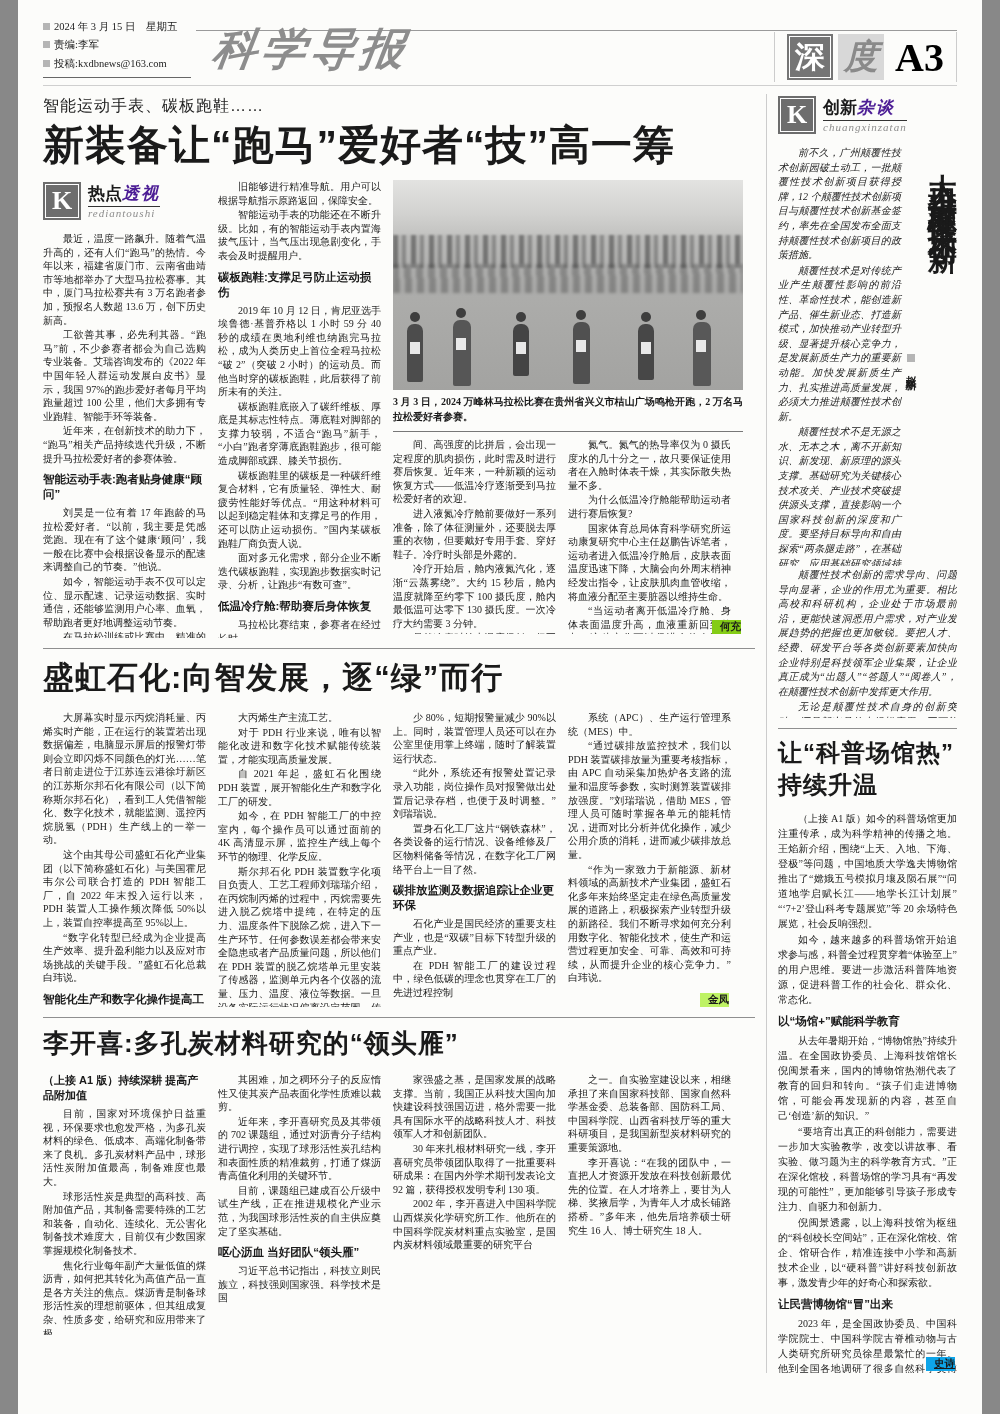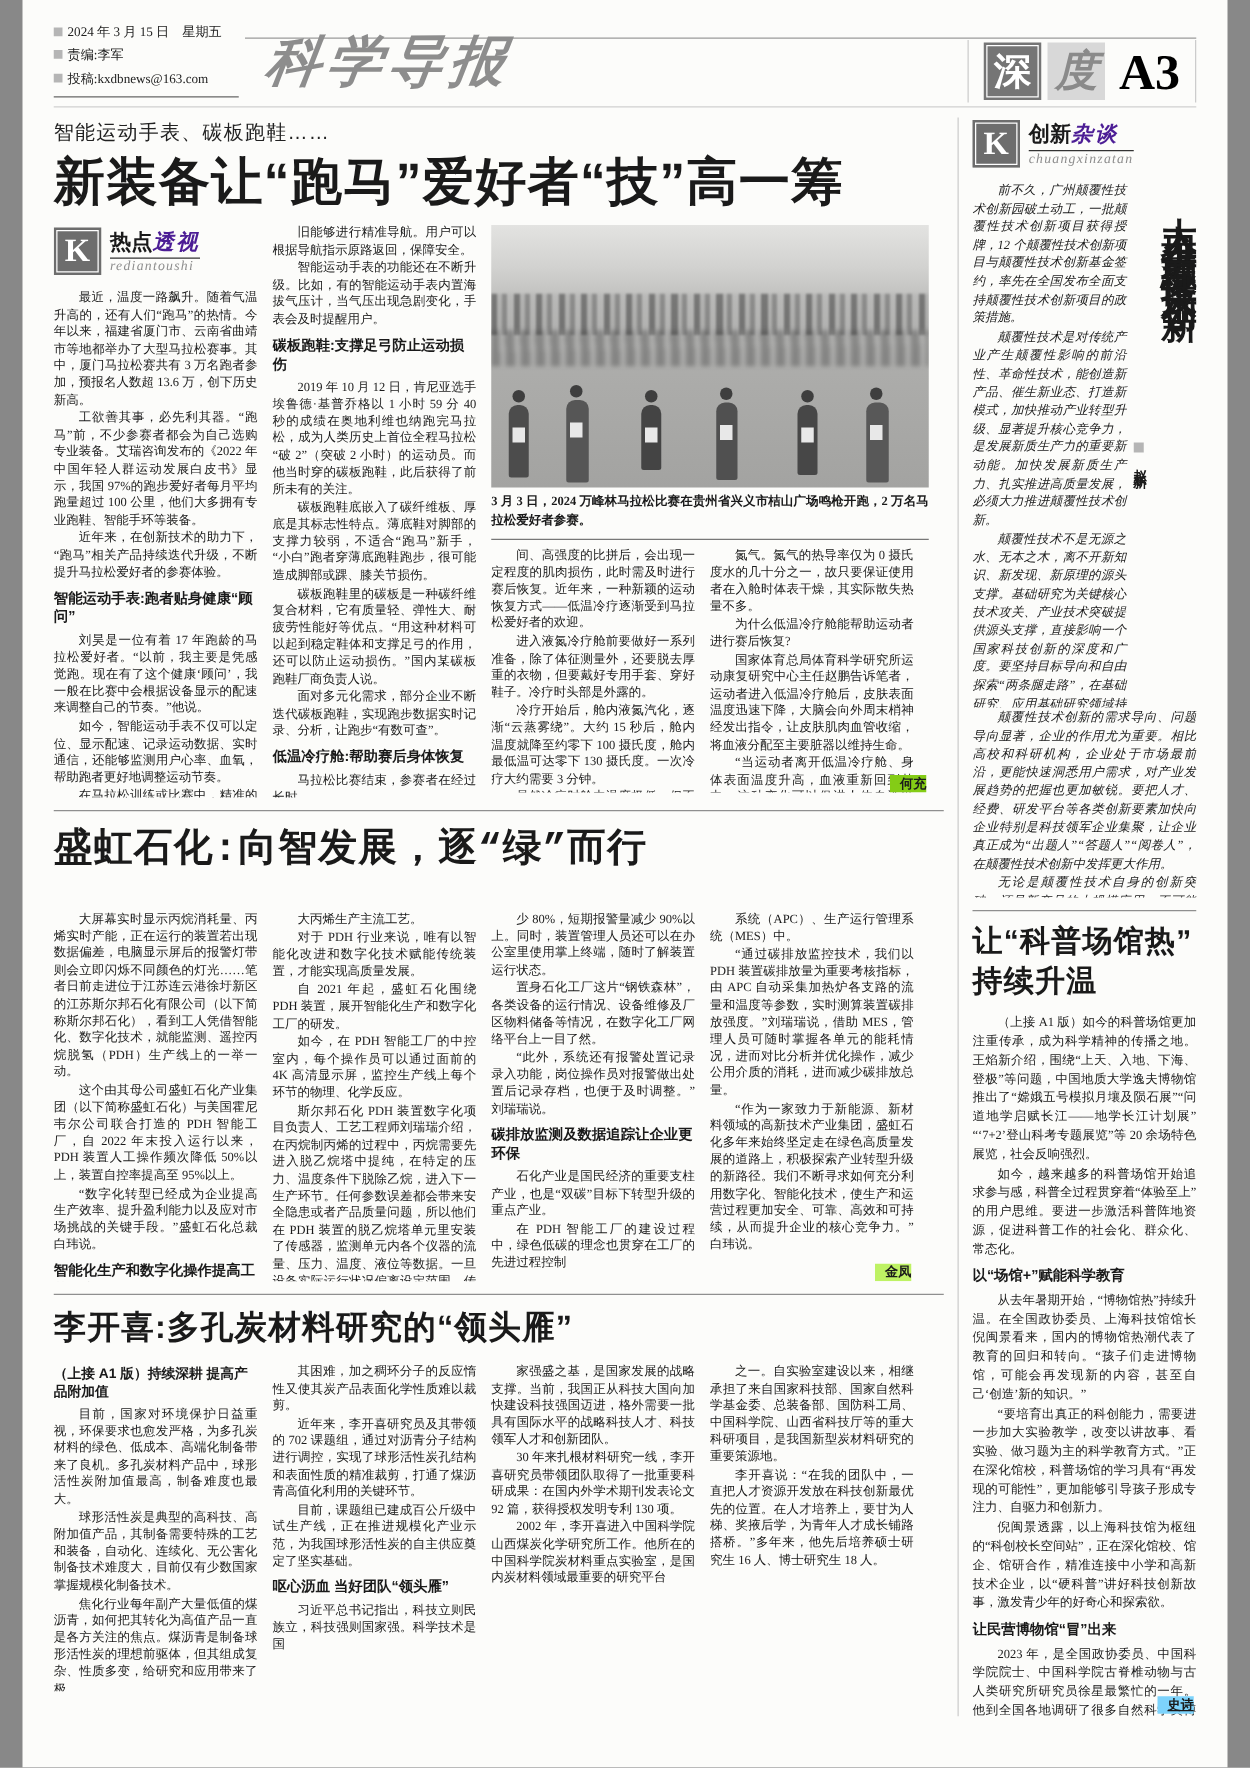--- a/index.html
+++ b/index.html
@@ -62,42 +62,42 @@
   .runner.r5{left:245px;height:56px;bottom:10px;background:#474747;}
   .runner.r6{left:300px;height:64px;width:18px;bottom:4px;background:#585858;}
   .runner.r1{left:14px;}
   .caption{font-weight:bold;font-size:10px;line-height:1.45;text-align:justify;margin:5px 0 0;}
   .cap-rule{border:0;border-top:1px solid #777;margin:7px 0 6px;}
   .lower{display:flex;gap:12px;height:196px;overflow:hidden;position:relative;}
   .art1-byline{position:absolute;right:2px;bottom:0;background:#84cc16;padding-left:8px;}
   
   .art-rule{border:0;border-top:1px solid #8f8f8f;margin:10px 0 8px;}
   
-  .headline2{font-size:31px;font-weight:900;font-family:Liberation Mono, monospace;letter-spacing:1px;margin:4px 0 30px;}
+  .headline2{font-size:31px;font-weight:900;font-family:Liberation Sans, sans-serif;letter-spacing:1px;margin:4px 0 12px;}
   .art2-cols{display:flex;gap:12px;height:296px;overflow:hidden;}
   .relcol{position:relative;}
   .col-byline{position:absolute;right:2px;bottom:0;background:#bef264;padding-left:8px;}
   
   .headline3{font-size:26px;font-weight:900;font-family:"Liberation Sans",sans-serif;letter-spacing:1px;margin:6px 0 12px;}
   .art3-cols{display:flex;gap:12px;height:262px;overflow:hidden;}
   
   .zatan .p{font-style:italic;font-size:10px;line-height:1.46;}
   .zatan-top{display:flex;height:420px;overflow:hidden;margin-top:2px;}
   .zatan-text{flex:1;min-width:0;}
   .zstrip{width:56px;position:relative;}
   .vtitle{position:absolute;right:0;top:4px;writing-mode:vertical-rl;font-size:29px;font-weight:900;
           font-family:"Liberation Sans",sans-serif;letter-spacing:7px;line-height:1;}
   .vbyline{position:absolute;left:2px;top:208px;writing-mode:vertical-rl;font-size:11px;font-weight:bold;letter-spacing:2px;}
   .vbyline .sq{width:8px;height:8px;margin:0 0 4px;}
   .zatan-wide{height:150px;overflow:hidden;margin-top:2px;}
   
   .headline4{font-size:24px;font-weight:900;font-family:"Liberation Sans",sans-serif;letter-spacing:1px;margin:8px 0 10px;}
   .kepu-body{height:562px;overflow:hidden;position:relative;}
   .kepu-body .p{font-size:10px;line-height:1.5;}
-  .kepu-byline{position:absolute;right:2px;bottom:2px;background:#7dd3fc;padding-left:8px;text-decoration:underline;}
+  .kepu-byline{position:absolute;right:2px;bottom:2px;background:#0ea5e9;padding-left:8px;text-decoration:underline;}
 </style>
 </head>
 <body>
 
 <div class="page">
 
   <div class="hdr">
     <div class="hdr-rule"></div>
     <div class="hdr-flex">
       <div class="meta">
@@ -208,22 +208,22 @@
                 <p class="p">大丙烯生产主流工艺。</p>
                 <p class="p">对于 PDH 行业来说，唯有以智能化改进和数字化技术赋能传统装置，才能实现高质量发展。</p>
                 <p class="p">自 2021 年起，盛虹石化围绕 PDH 装置，展开智能化生产和数字化工厂的研发。</p>
                 <p class="p">如今，在 PDH 智能工厂的中控室内，每个操作员可以通过面前的 4K 高清显示屏，监控生产线上每个环节的物理、化学反应。</p>
                 <p class="p">斯尔邦石化 PDH 装置数字化项目负责人、工艺工程师刘瑞瑞介绍，在丙烷制丙烯的过程中，丙烷需要先进入脱乙烷塔中提纯，在特定的压力、温度条件下脱除乙烷，进入下一生产环节。任何参数误差都会带来安全隐患或者产品质量问题，所以他们在 PDH 装置的脱乙烷塔单元里安装了传感器，监测单元内各个仪器的流量、压力、温度、液位等数据。一旦设备实际运行状况偏离设定范围，传感器便会通过智能报警系统发出提示。</p>
               </div>
             </div>
           <div class="ncol">
               <div>
                 <p class="p">少 80%，短期报警量减少 90%以上。同时，装置管理人员还可以在办公室里使用掌上终端，随时了解装置运行状态。</p>
+                <p class="p">“此外，系统还有报警处置记录录入功能，岗位操作员对报警做出处置后记录存档，也便于及时调整。”刘瑞瑞说。</p>
                 <p class="p">置身石化工厂这片“钢铁森林”，各类设备的运行情况、设备维修及厂区物料储备等情况，在数字化工厂网络平台上一目了然。</p>
-                <p class="p">“此外，系统还有报警处置记录录入功能，岗位操作员对报警做出处置后记录存档，也便于及时调整。”刘瑞瑞说。</p>
                 <p class="sub">碳排放监测及数据追踪让企业更环保</p>
                 <p class="p">石化产业是国民经济的重要支柱产业，也是“双碳”目标下转型升级的重点产业。</p>
                 <p class="p">在 PDH 智能工厂的建设过程中，绿色低碳的理念也贯穿在工厂的先进过程控制</p>
               </div>
             </div>
           <div class="ncol relcol">
             <div>
                 <p class="p">系统（APC）、生产运行管理系统（MES）中。</p>
                 <p class="p">“通过碳排放监控技术，我们以 PDH 装置碳排放量为重要考核指标，由 APC 自动采集加热炉各支路的流量和温度等参数，实时测算装置碳排放强度。”刘瑞瑞说，借助 MES，管理人员可随时掌握各单元的能耗情况，进而对比分析并优化操作，减少公用介质的消耗，进而减少碳排放总量。</p>
                 <p class="p">“作为一家致力于新能源、新材料领域的高新技术产业集团，盛虹石化多年来始终坚定走在绿色高质量发展的道路上，积极探索产业转型升级的新路径。我们不断寻求如何充分利用数字化、智能化技术，使生产和运营过程更加安全、可靠、高效和可持续，从而提升企业的核心竞争力。”白玮说。</p>

